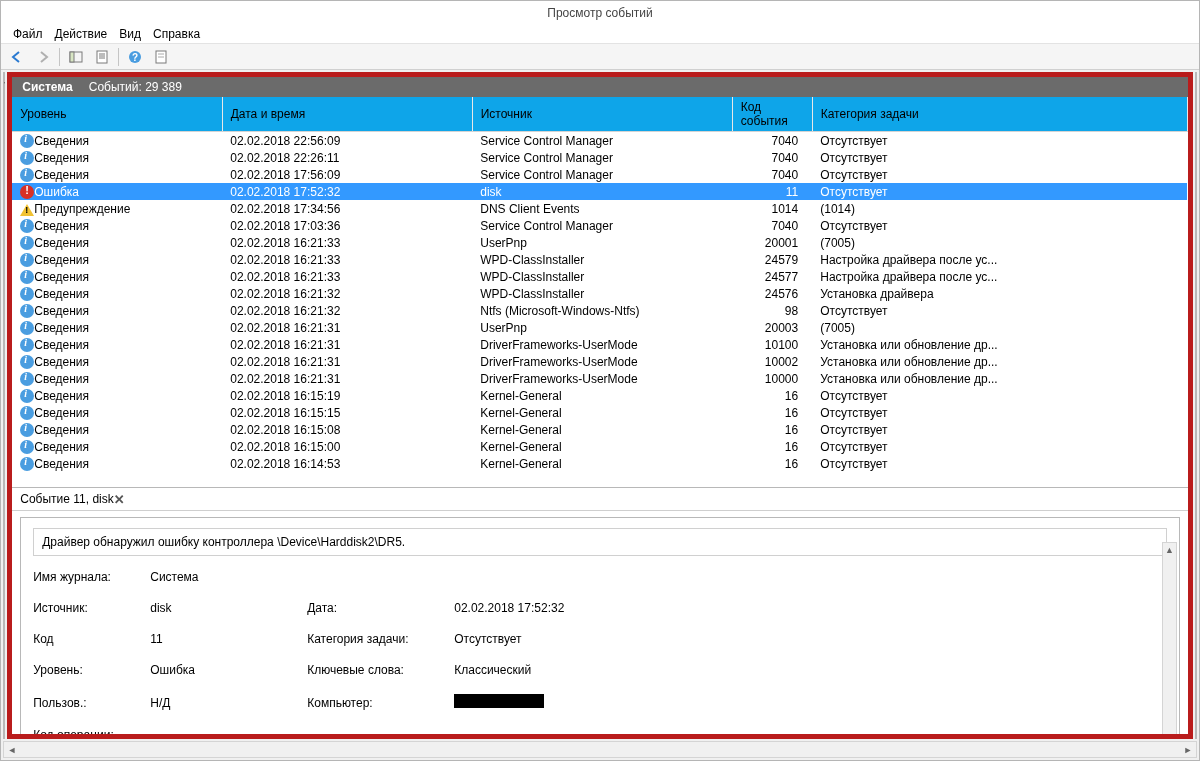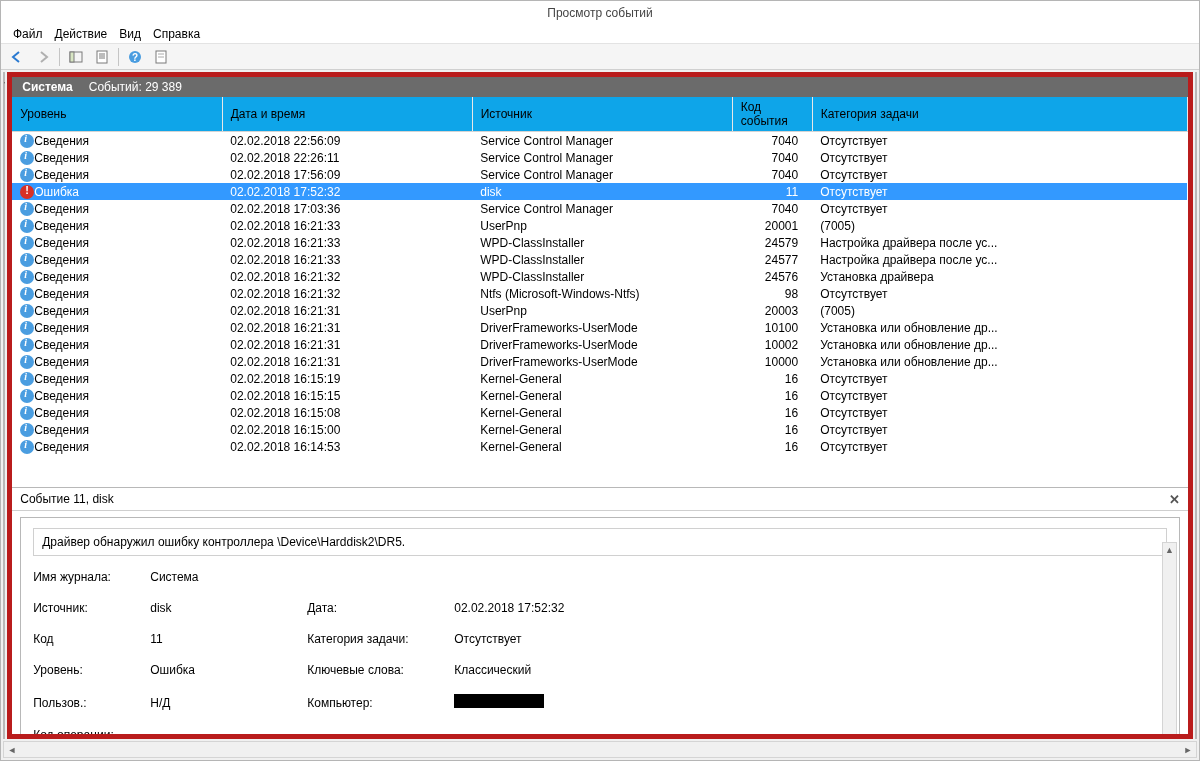--- a/index.html
+++ b/index.html
@@ -28,21 +28,21 @@
   tr.row.selected td{background:#3399ff;color:#fff;}
   .lvl{display:flex;align-items:center;}
   .ico-info{width:14px;height:14px;border-radius:50%;background:#4a9de0;position:relative;}
   .ico-info::after{content:"i";color:#fff;font-weight:bold;font-style:italic;font-size:10px;position:absolute;left:4px;top:-1px;font-family:Georgia,serif;}
   .ico-err{width:14px;height:14px;border-radius:50%;background:#d93025;position:relative;}
   .ico-err::after{content:"!";color:#fff;font-weight:bold;font-size:11px;position:absolute;left:5px;top:-1px;}
   .ico-warn{width:0;height:0;border-left:7px solid transparent;border-right:7px solid transparent;border-bottom:12px solid #f1c232;position:relative;top:1px;}
   .ico-warn::after{content:"!";color:#000;font-size:9px;font-weight:bold;position:absolute;left:-2px;top:1px;}
   .col-id{text-align:right;padding-right:14px!important;}
   .detail-pane{flex:1;display:flex;flex-direction:column;min-height:0;}
-  .detail-head{height:22px;background:#fff;border-bottom:1px solid #cfcfcf;display:flex;align-items:center;justify-content:space-between;padding:0 8px;}
+  .detail-head{height:22px;background:#fff;border-bottom:1px solid #cfcfcf;display:flex;align-items:center;justify-content:flex-start;padding:0 8px;}
   .close-x{font-family:Arial;font-size:13px;font-weight:700;color:#555;cursor:default;}
   .detail-body{flex:1;background:#fff;padding:6px 8px;overflow:auto;position:relative;}
   .tabs{display:flex;gap:0;margin-bottom:8px;}
   .tab{border:1px solid #b8b8b8;border-bottom:1px solid #fff;background:#fff;padding:3px 10px;font-size:12px;position:relative;top:1px;border-radius:2px 2px 0 0;}
   .tab.inactive{background:#f0f0f0;border-bottom:1px solid #b8b8b8;top:2px;padding:2px 10px;}
   .detail-inner{border:1px solid #b8b8b8;padding:10px 12px;min-height:190px;position:relative;}
   .msg-box{border:1px solid #d0d0d0;background:#fff;padding:6px 8px;margin-bottom:14px;}
   .kv-grid{display:grid;grid-template-columns:100px 140px 130px 180px;row-gap:6px;column-gap:6px;align-items:center;gap:17px;}
   .kv-grid .k{color:#000;}
   .kv-grid .redact{background:#000;color:#000;width:90px;height:14px;display:inline-block;}
@@ -194,20 +194,32 @@
                 <td>
                   <div class="lvl">
                     <span class="ico-err"></span>
                     <span>Ошибка</span>
                   </div>
                 </td>
                 <td>02.02.2018 17:52:32</td>
                 <td>disk</td>
                 <td class="col-id">11</td>
                 <td>Отсутствует</td>
+              </tr>
+              <tr class="row">
+                <td>
+                  <div class="lvl">
+                    <span class="ico-warn"></span>
+                    <span>Предупреждение</span>
+                  </div>
+                </td>
+                <td>02.02.2018 17:34:56</td>
+                <td>DNS Client Events</td>
+                <td class="col-id">1014</td>
+                <td>(1014)</td>
               </tr>
               <tr class="row">
                 <td>
                   <div class="lvl">
                     <span class="ico-info"></span>
                     <span>Сведения</span>
                   </div>
                 </td>
                 <td>02.02.2018 17:03:36</td>
                 <td>Service Control Manager</td>

